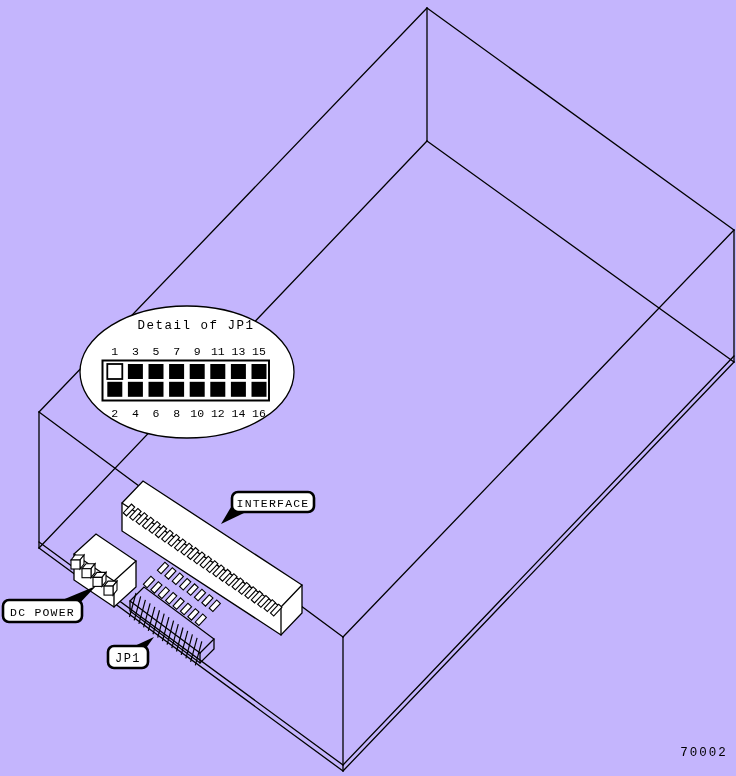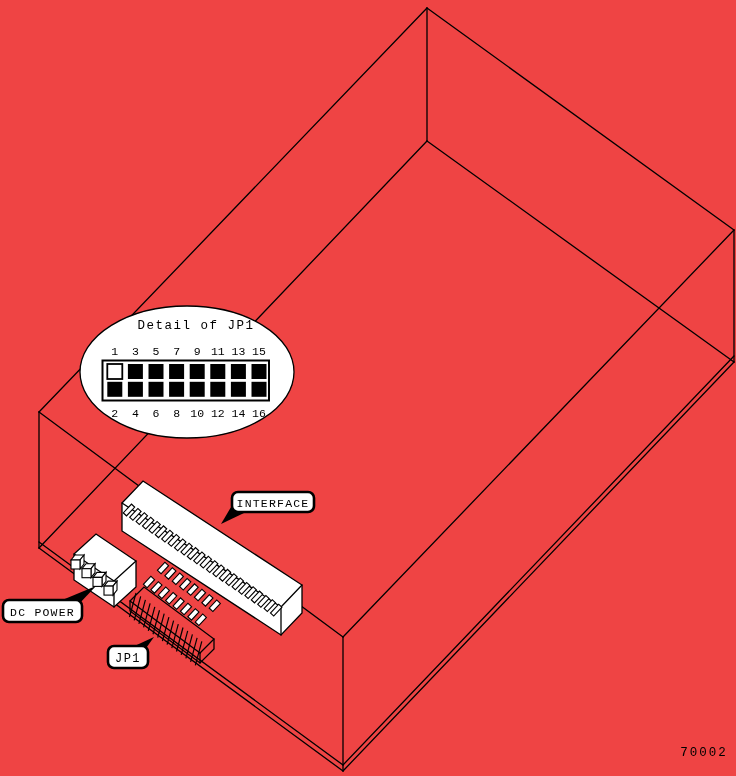--- a/index.html
+++ b/index.html
@@ -1,16 +1,16 @@
 <!DOCTYPE html>
 <html><head>
 <meta charset="utf-8">
 <style>
   html,body{margin:0;padding:0;background:#ffffff;}
-  .stage{width:736px;height:776px;position:relative;background:#ef4444;overflow:hidden;}
+  .stage{width:736px;height:776px;position:relative;background:#c4b5fd;overflow:hidden;}
   svg{display:block;}
   .ln{stroke:#000;stroke-width:1.3;fill:none;stroke-linecap:round;}
   .fillwhite{fill:#fff;stroke:#000;stroke-width:1.3;}
   .thin{stroke:#000;stroke-width:1.1;fill:#fff;}
   .t-title{font:12.5px "Liberation Mono", monospace;letter-spacing:1.5px;fill:#000;}
   .t-num{font:11.5px "Liberation Mono", monospace;letter-spacing:0px;fill:#000;}
   .t-label{font:12px "Liberation Mono", monospace;letter-spacing:1.5px;fill:#000;}
   .t-label-sm{font:11.5px "Liberation Mono", monospace;letter-spacing:1.2px;fill:#000;}
   .t-fig{font:12.5px "Liberation Mono", monospace;letter-spacing:2px;fill:#000;}
   .callout-box{fill:#fff;stroke:#000;stroke-width:2.6;}

